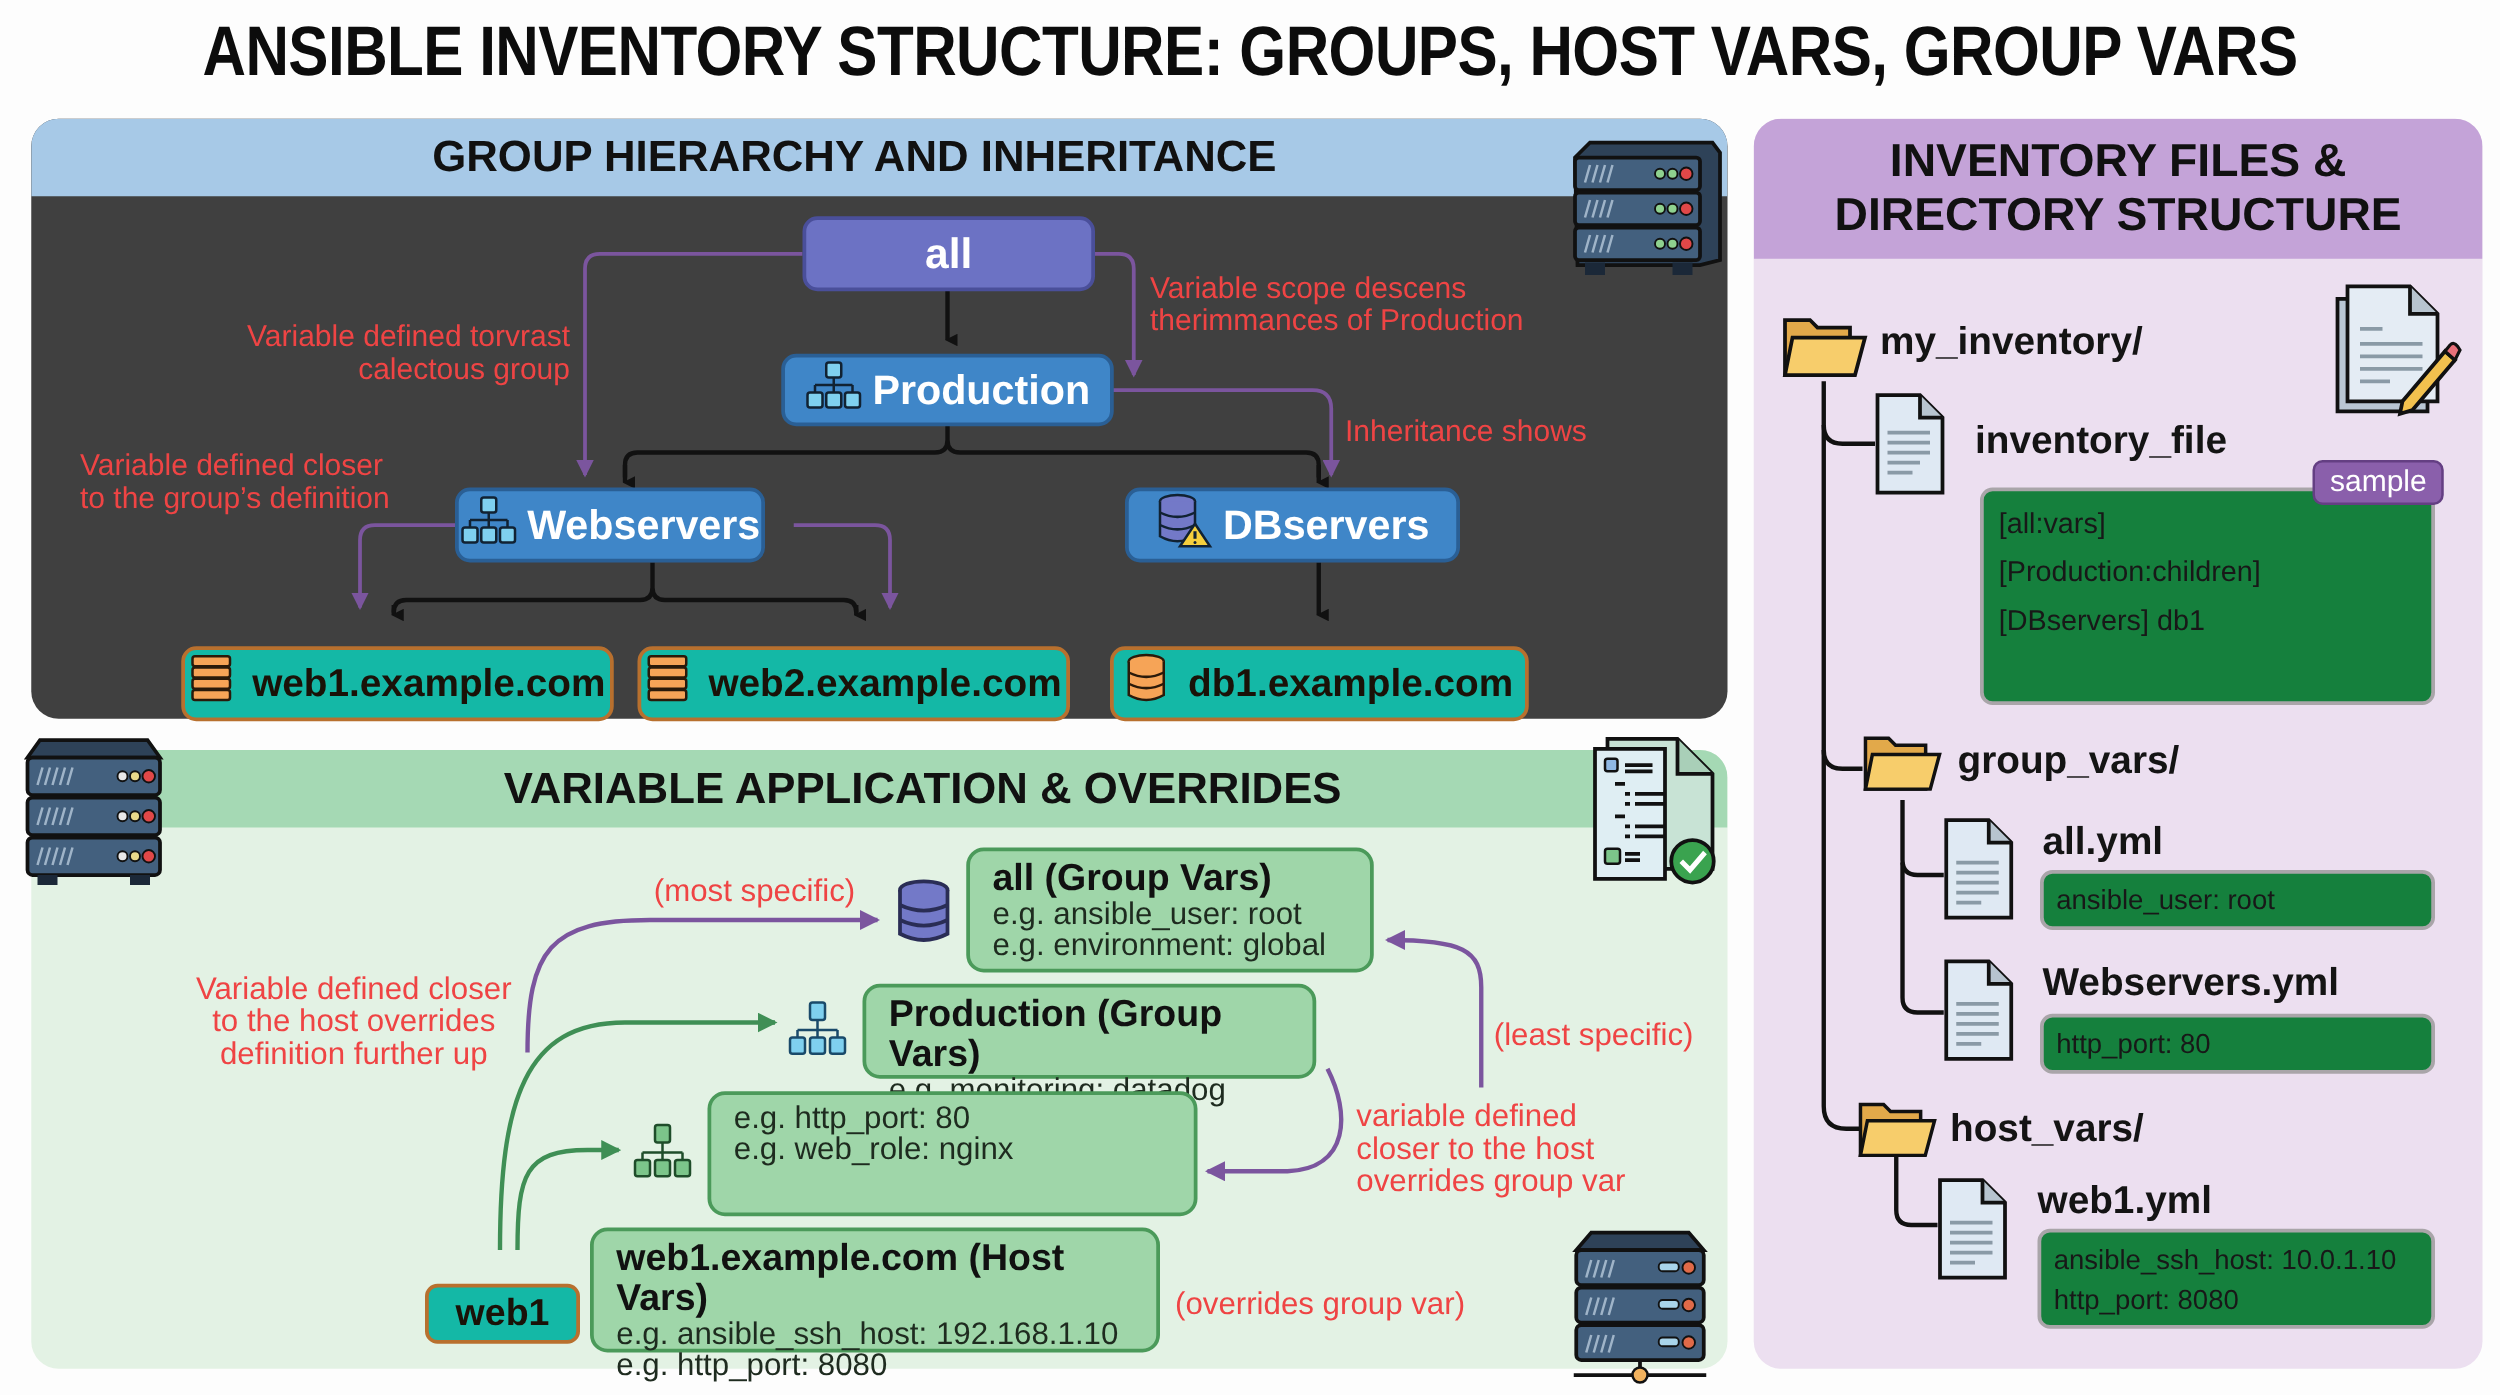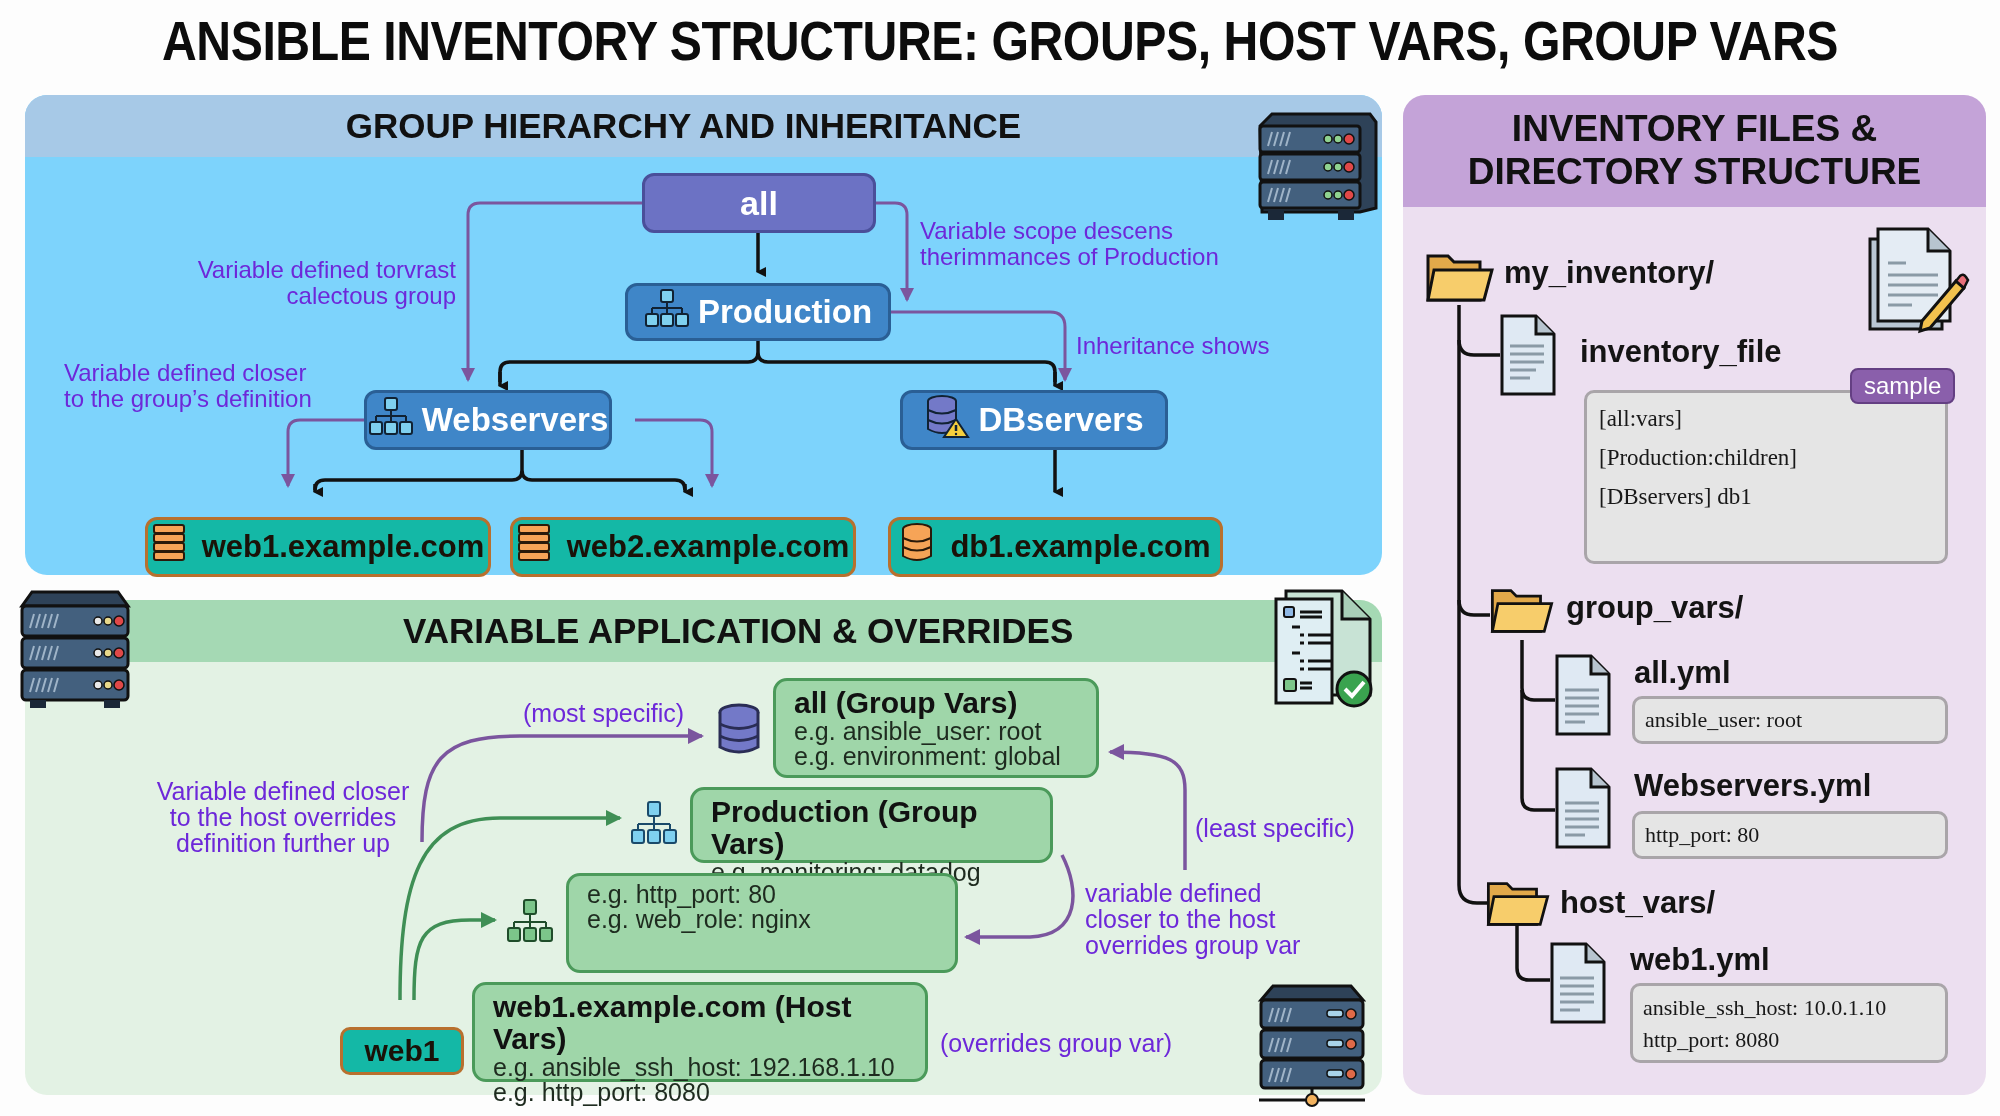--- a/index.html
+++ b/index.html
@@ -1,35 +1,35 @@
 <!DOCTYPE html>
 <html><head>
 <meta charset="utf-8">
 <style>
   html,body{margin:0;padding:0;}
   body{width:2000px;height:1116px;background:#fdfdfd;position:relative;overflow:hidden;font-family:"Liberation Sans","DejaVu Sans",sans-serif;color:#111;}
   .title{position:absolute;left:0;top:8px;width:2000px;text-align:center;font-size:56px;font-weight:bold;letter-spacing:-0.5px;transform:scaleX(0.86);transform-origin:center;color:#0c0c0c;}
   .panel{position:absolute;border-radius:22px;overflow:hidden;}
   .panel-head{position:absolute;left:0;top:0;right:0;display:flex;align-items:center;justify-content:center;font-weight:bold;color:#111;}
-  .p1{left:25px;top:95px;width:1357px;height:480px;background:#7dd3fc;text-decoration:underline;}
+  .p1{left:25px;top:95px;width:1357px;height:480px;background:#404040;text-decoration:underline;}
   .p1 .panel-head{height:62px;background:#a7c9e7;font-size:35px;}
   .p2{left:25px;top:600px;width:1357px;height:495px;background:#e3f2e4;}
   .p2 .panel-head{height:62px;background:#a5d9b4;font-size:35px;left:100px;}
   .p3{left:1403px;top:95px;width:583px;height:1000px;background:#ecdff0;}
   .p3 .panel-head{height:112px;background:#c4a3d8;font-size:37px;text-align:center;line-height:1.15;}
   .node{position:absolute;display:flex;align-items:center;justify-content:center;border-radius:12px;font-weight:bold;box-sizing:border-box;}
   .n-all{background:#6c72c4;border:3px solid #4a4f9a;color:#fff;font-size:34px;}
   .n-grp{background:#3f86c8;border:3px solid #2a5f95;color:#fff;font-size:33px;gap:8px;}
   .n-host{background:#14b8a6;border:3px solid #b8702e;color:#1a1208;font-size:31px;gap:16px;margin-top:20px;}
-  .lbl{position:absolute;font-size:24px;line-height:26px;color:#6d28d9;}
+  .lbl{position:absolute;font-size:24px;line-height:26px;color:#ef4444;}
   .gv{position:absolute;background:#9fd6a9;border:3px solid #4b9a5a;border-radius:14px;box-sizing:border-box;padding:6px 18px;}
   .gv .h{font-weight:bold;font-size:30px;line-height:32px;}
   .gv .l{font-size:25px;line-height:25px;color:#1e2b1f;}
   .tree-name{position:absolute;font-weight:bold;font-size:31px;color:#141414;}
-  .code{position:absolute;background:#e5e5e5;border:3px solid #a9a5a9;border-radius:10px;box-sizing:border-box;font-family:Liberation Serif, serif;font-size:22px;color:#181818;padding:6px 10px;line-height:30px;}
+  .code{position:absolute;background:#15803d;border:3px solid #a9a5a9;border-radius:10px;box-sizing:border-box;font-family:Liberation Sans, sans-serif;font-size:22px;color:#181818;padding:6px 10px;line-height:30px;}
   .badge{position:absolute;background:#8a5fab;color:#fff;border:2px solid #643f83;border-radius:8px;font-size:24px;padding:2px 12px;}
   svg{position:absolute;overflow:visible;}
 </style>
 </head>
 <body>
 
 <div class="title">ANSIBLE INVENTORY STRUCTURE: GROUPS, HOST VARS, GROUP VARS</div>
 
 <div class="panel p1">
   <div class="panel-head" style="padding-right:40px;">GROUP HIERARCHY AND INHERITANCE</div>

